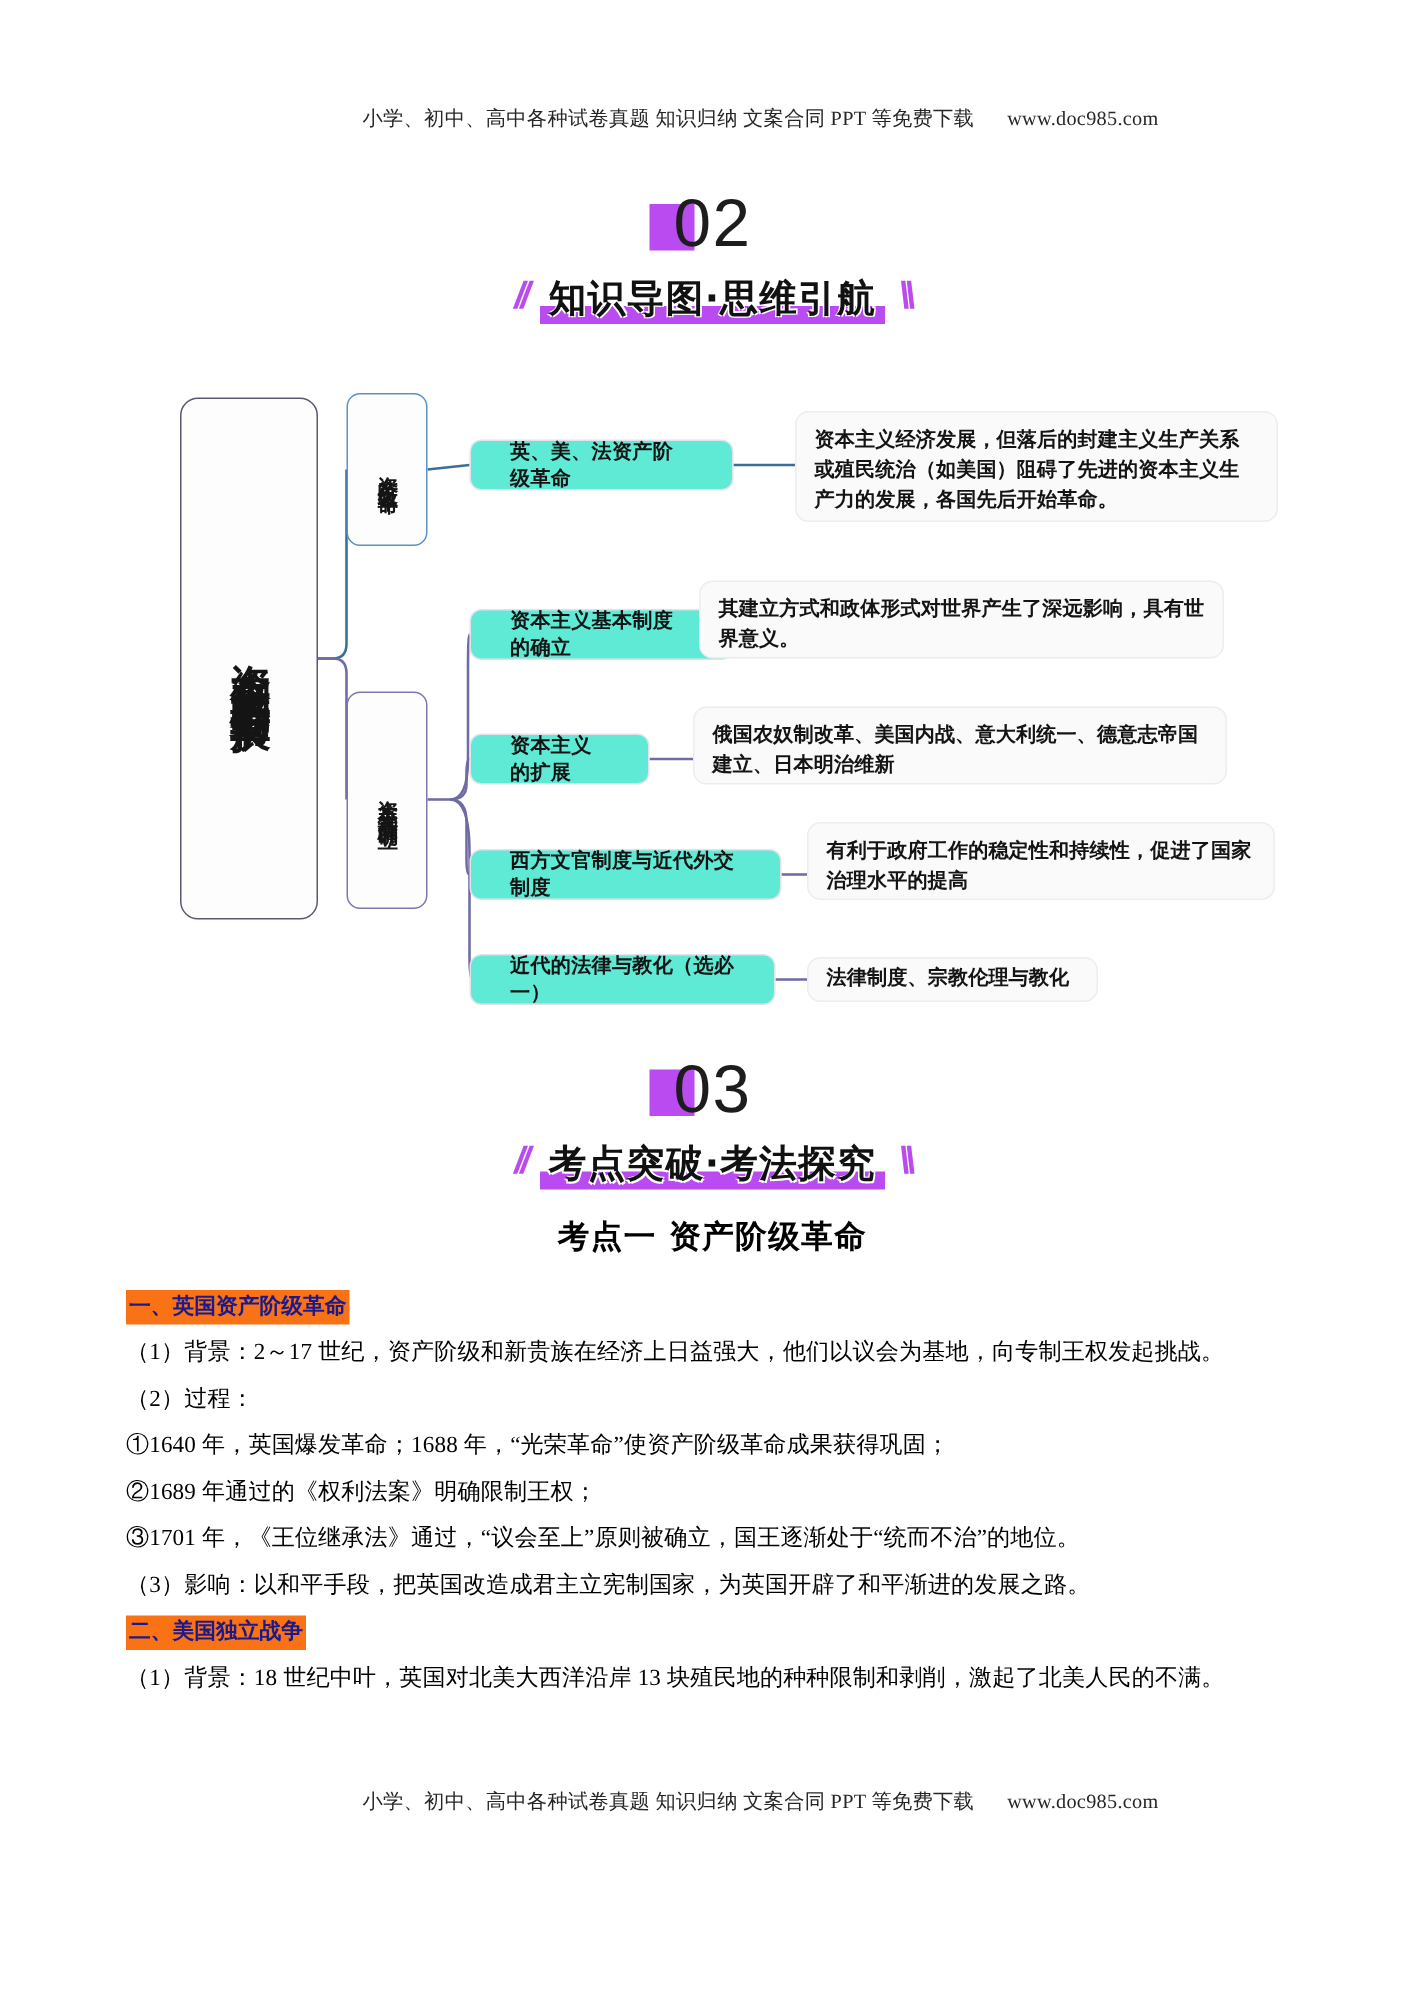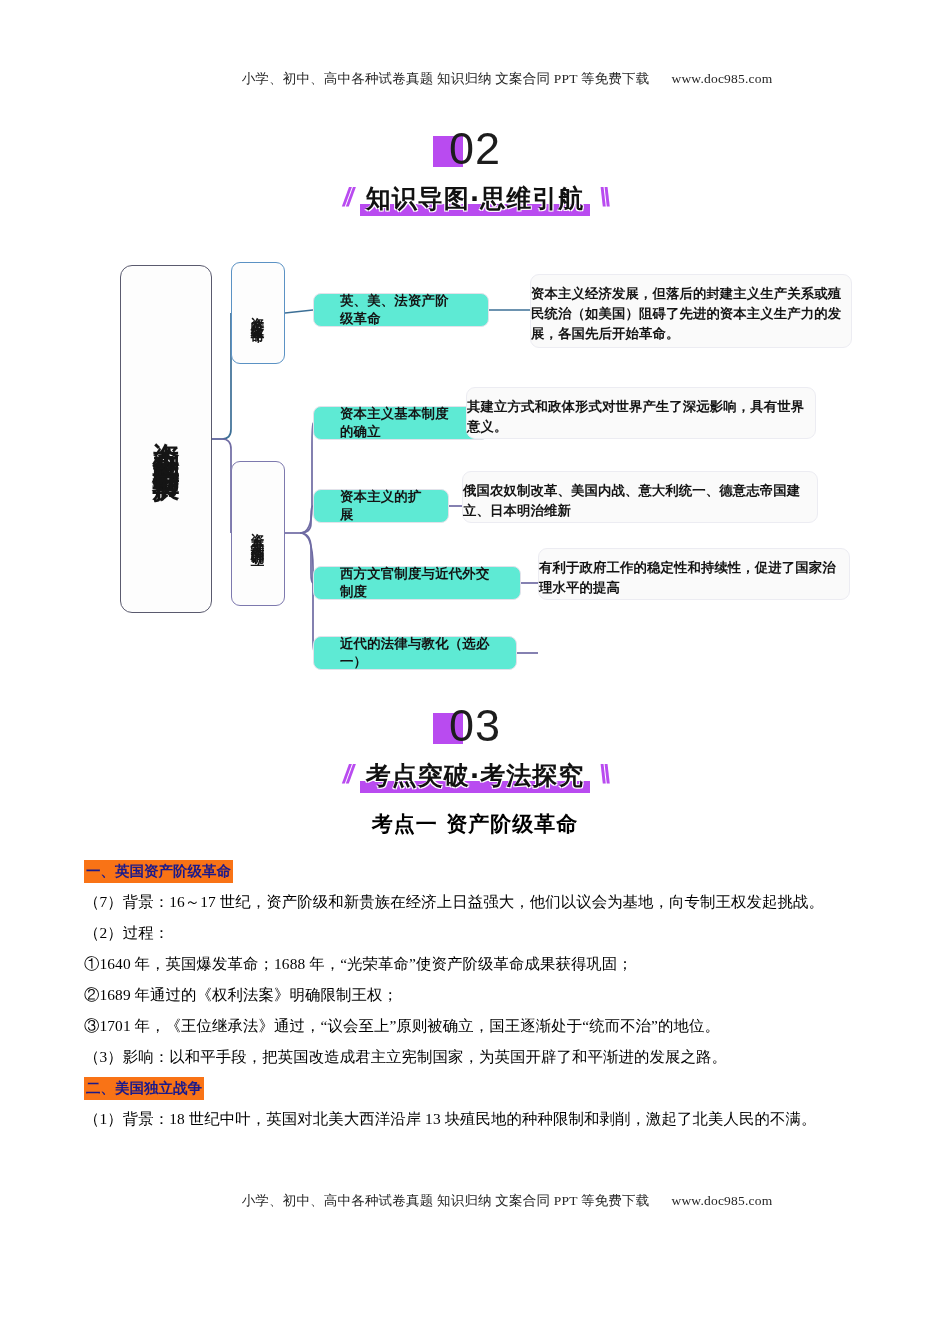--- a/index.html
+++ b/index.html
@@ -171,29 +171,29 @@
   .detail {
     position: absolute;
     background: #fafafa;
     border: 1.2px solid #ececf2;
     border-radius: 9px;
     font-family: "DejaVu Sans", "Liberation Sans", sans-serif;
     font-weight: 700;
     font-size: 13.4px;
     color: #141414;
     line-height: 20px;
-    padding: 9px 0;
+    padding: 9px 12px;
     letter-spacing: .1px;
   }
 
   #leaf-1    { left: 313px; top: 45px;  width: 176px; height: 34px; }
   #detail-1  { left: 530px; top: 26px;  width: 322px; height: 74px; }
   #leaf-2    { left: 313px; top: 158px; width: 176px; height: 34px; }
   #detail-2  { left: 466px; top: 139px; width: 350px; height: 52px; }
-  #leaf-3    { left: 313px; top: 241px; width: 136px; height: 34px; }
+  #leaf-3    { left: 313px; top: 241px; width: 120px; height: 34px; }
   #detail-3  { left: 462px; top: 223px; width: 356px; height: 52px; }
   #leaf-4    { left: 313px; top: 318px; width: 208px; height: 34px; }
   #detail-4  { left: 538px; top: 300px; width: 312px; height: 52px; }
   #leaf-5    { left: 313px; top: 388px; width: 204px; height: 34px; }
   #detail-5  { left: 538px; top: 390px; width: 194px; height: 30px;
                display:flex; align-items:center; padding: 4px 12px; line-height: 18px; }
 
   
   #content {
     position: absolute;
@@ -305,20 +305,21 @@
   <div class="leaf" id="leaf-2">资本主义基本制度的确立</div>
   <div class="detail" id="detail-2">其建立方式和政体形式对世界产生了深远影响，具有世界意义。</div>
 
   <div class="leaf" id="leaf-3">资本主义的扩展</div>
   <div class="detail" id="detail-3">俄国农奴制改革、美国内战、意大利统一、德意志帝国建立、日本明治维新</div>
 
   <div class="leaf" id="leaf-4">西方文官制度与近代外交制度</div>
   <div class="detail" id="detail-4">有利于政府工作的稳定性和持续性，促进了国家治理水平的提高</div>
 
   <div class="leaf" id="leaf-5">近代的法律与教化（选必一）</div>
+  <div class="detail" id="detail-5">法律制度、宗教伦理与教化</div>
 </div>
 
 <div class="section-banner" style="top:703px;">
   <div class="banner-inner">
     <div class="banner-num-wrap">
       <span class="banner-sq"></span>
       <span class="banner-num">03</span>
     </div>
     <div class="banner-title-row">
       <span class="slashes">//</span>
@@ -333,21 +334,21 @@
 
 <div id="content">
   <div class="kaodian-title">考点一  资产阶级革命</div>
 
   <div class="body-wrap">
 
     <div class="subhead-row">
       <span class="subhead">一、英国资产阶级革命</span>
     </div>
 
-    <p class="para">（7）背景：16～17 世纪，资产阶级和新贵族在经济上日益强大，他们以议会为基地，向专制王权发起挑战。</p>
+    <p class="para">（1）背景：2～17 世纪，资产阶级和新贵族在经济上日益强大，他们以议会为基地，向专制王权发起挑战。</p>
     <p class="para">（2）过程：</p>
     <p class="para">①1640 年，英国爆发革命；1688 年，“光荣革命”使资产阶级革命成果获得巩固；</p>
     <p class="para">②1689 年通过的《权利法案》明确限制王权；</p>
     <p class="para">③1701 年，《王位继承法》通过，“议会至上”原则被确立，国王逐渐处于“统而不治”的地位。</p>
     <p class="para">（3）影响：以和平手段，把英国改造成君主立宪制国家，为英国开辟了和平渐进的发展之路。</p>
 
     <div class="subhead-row">
       <span class="subhead">二、美国独立战争</span>
     </div>
 

